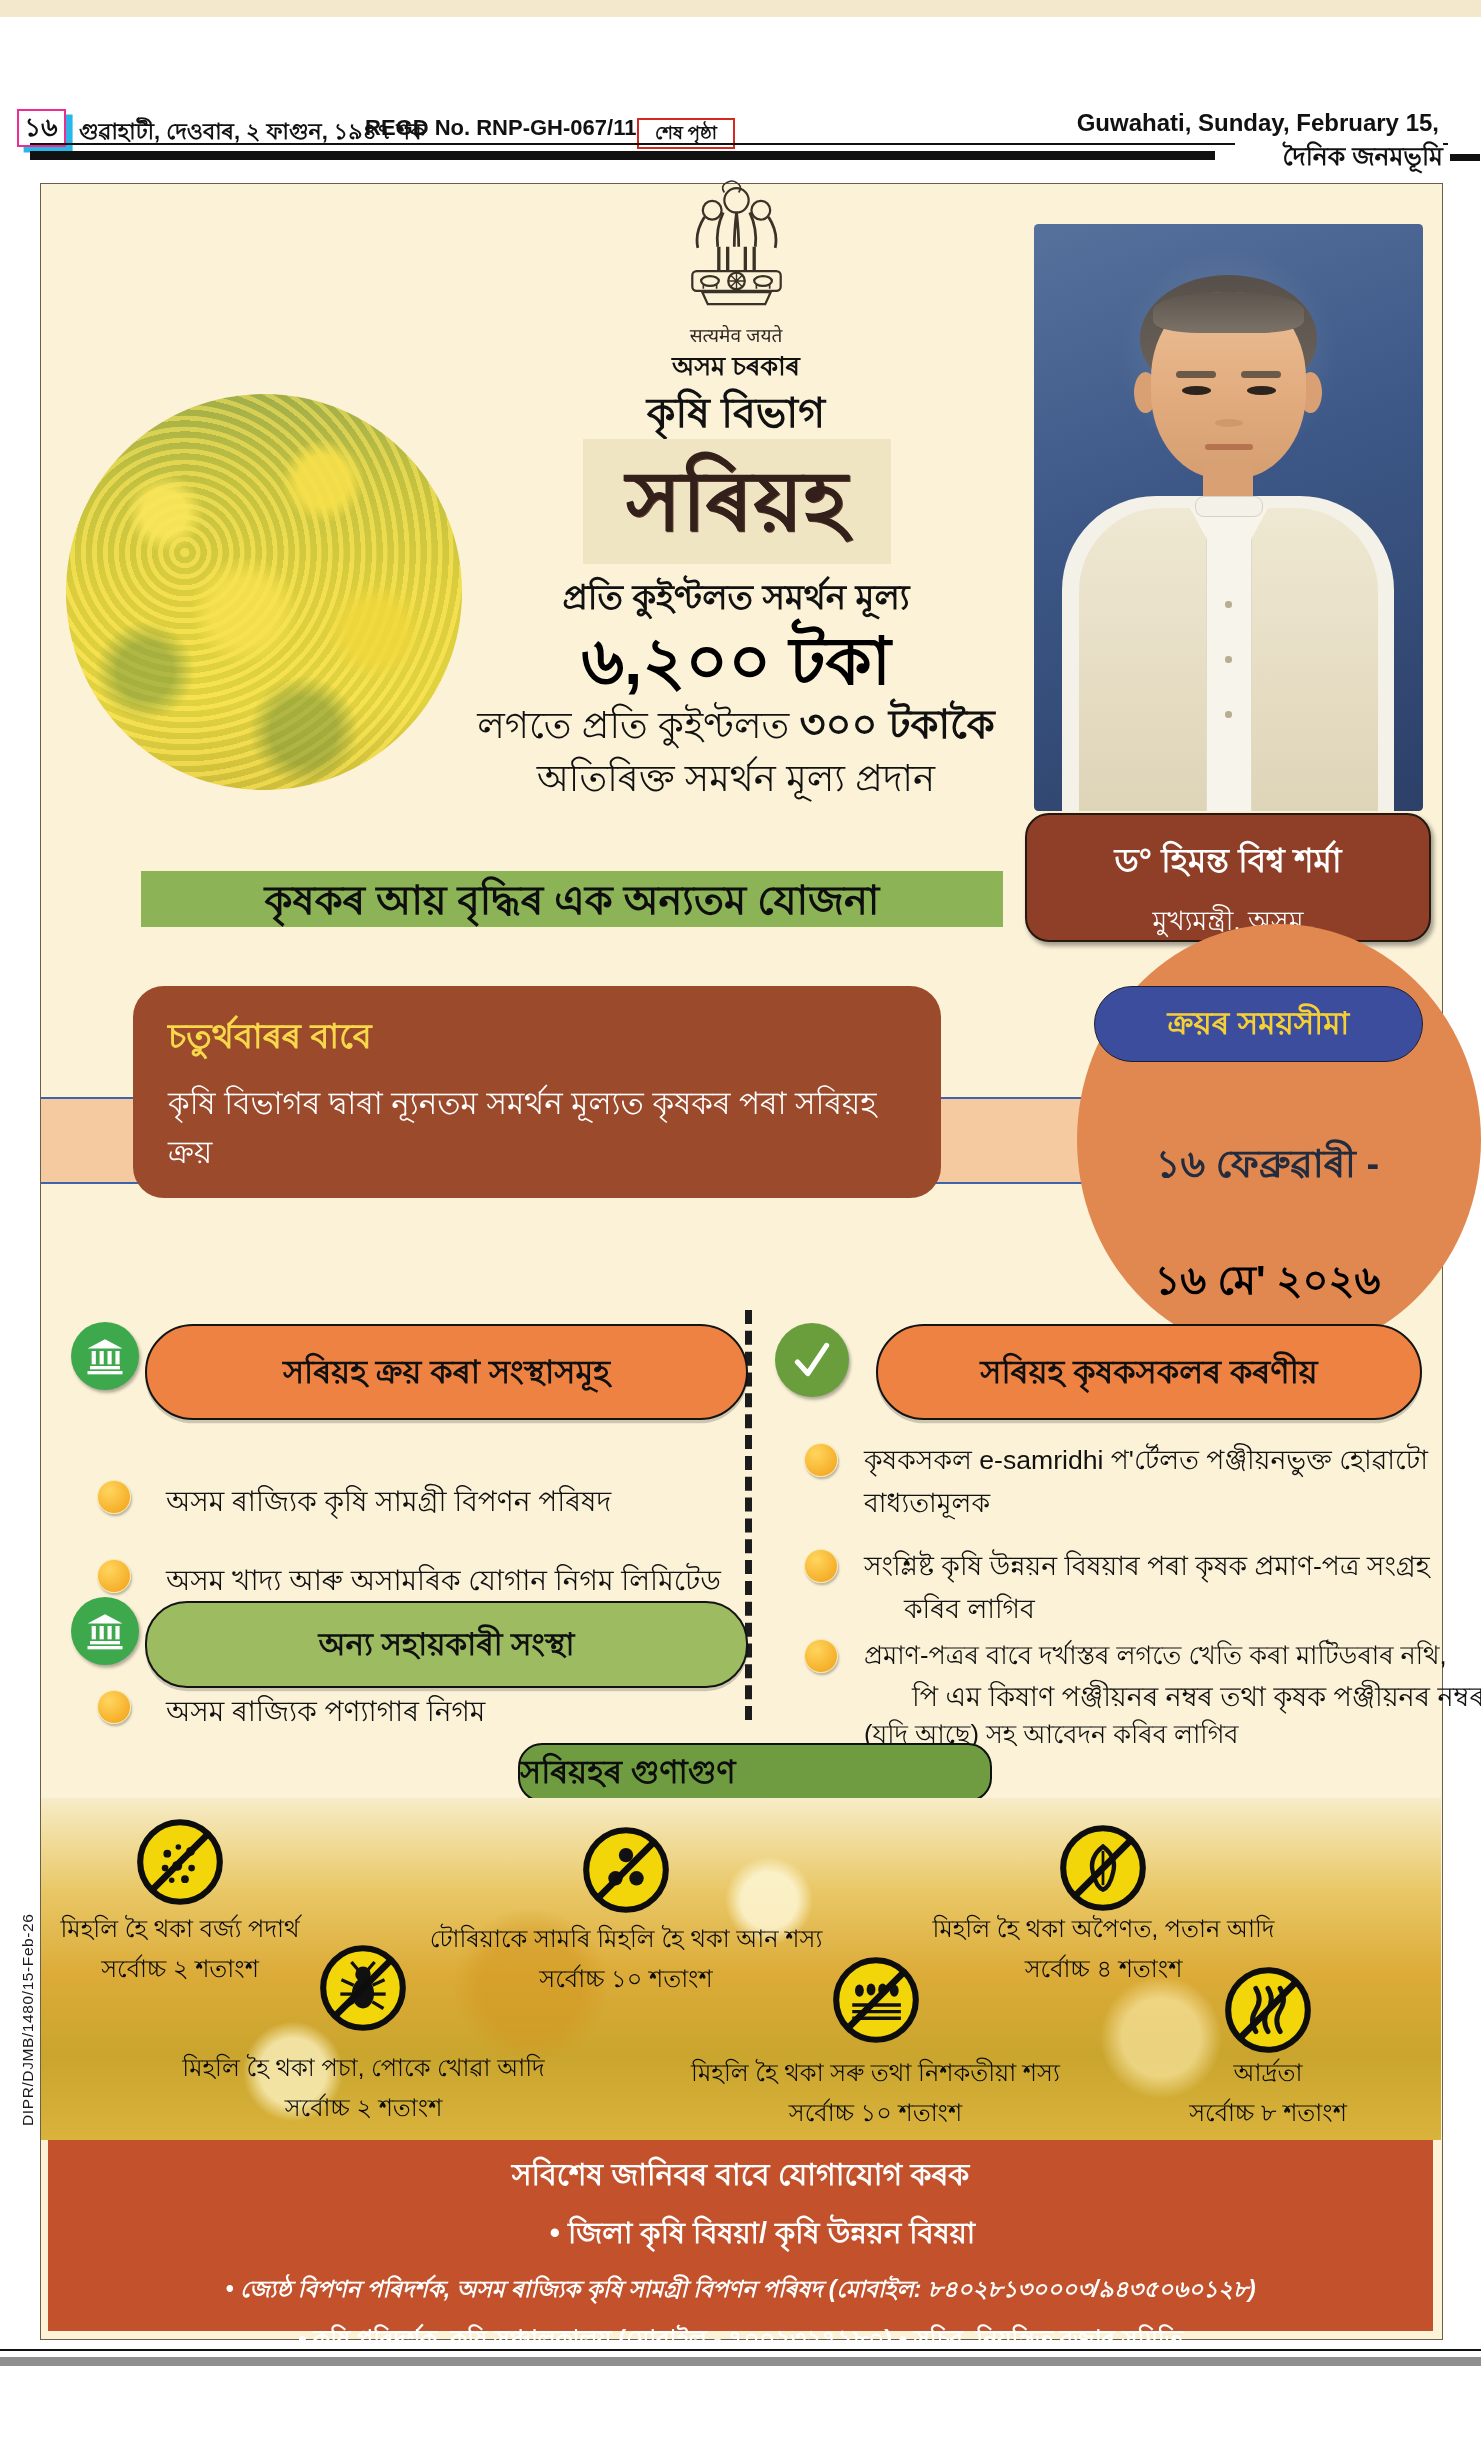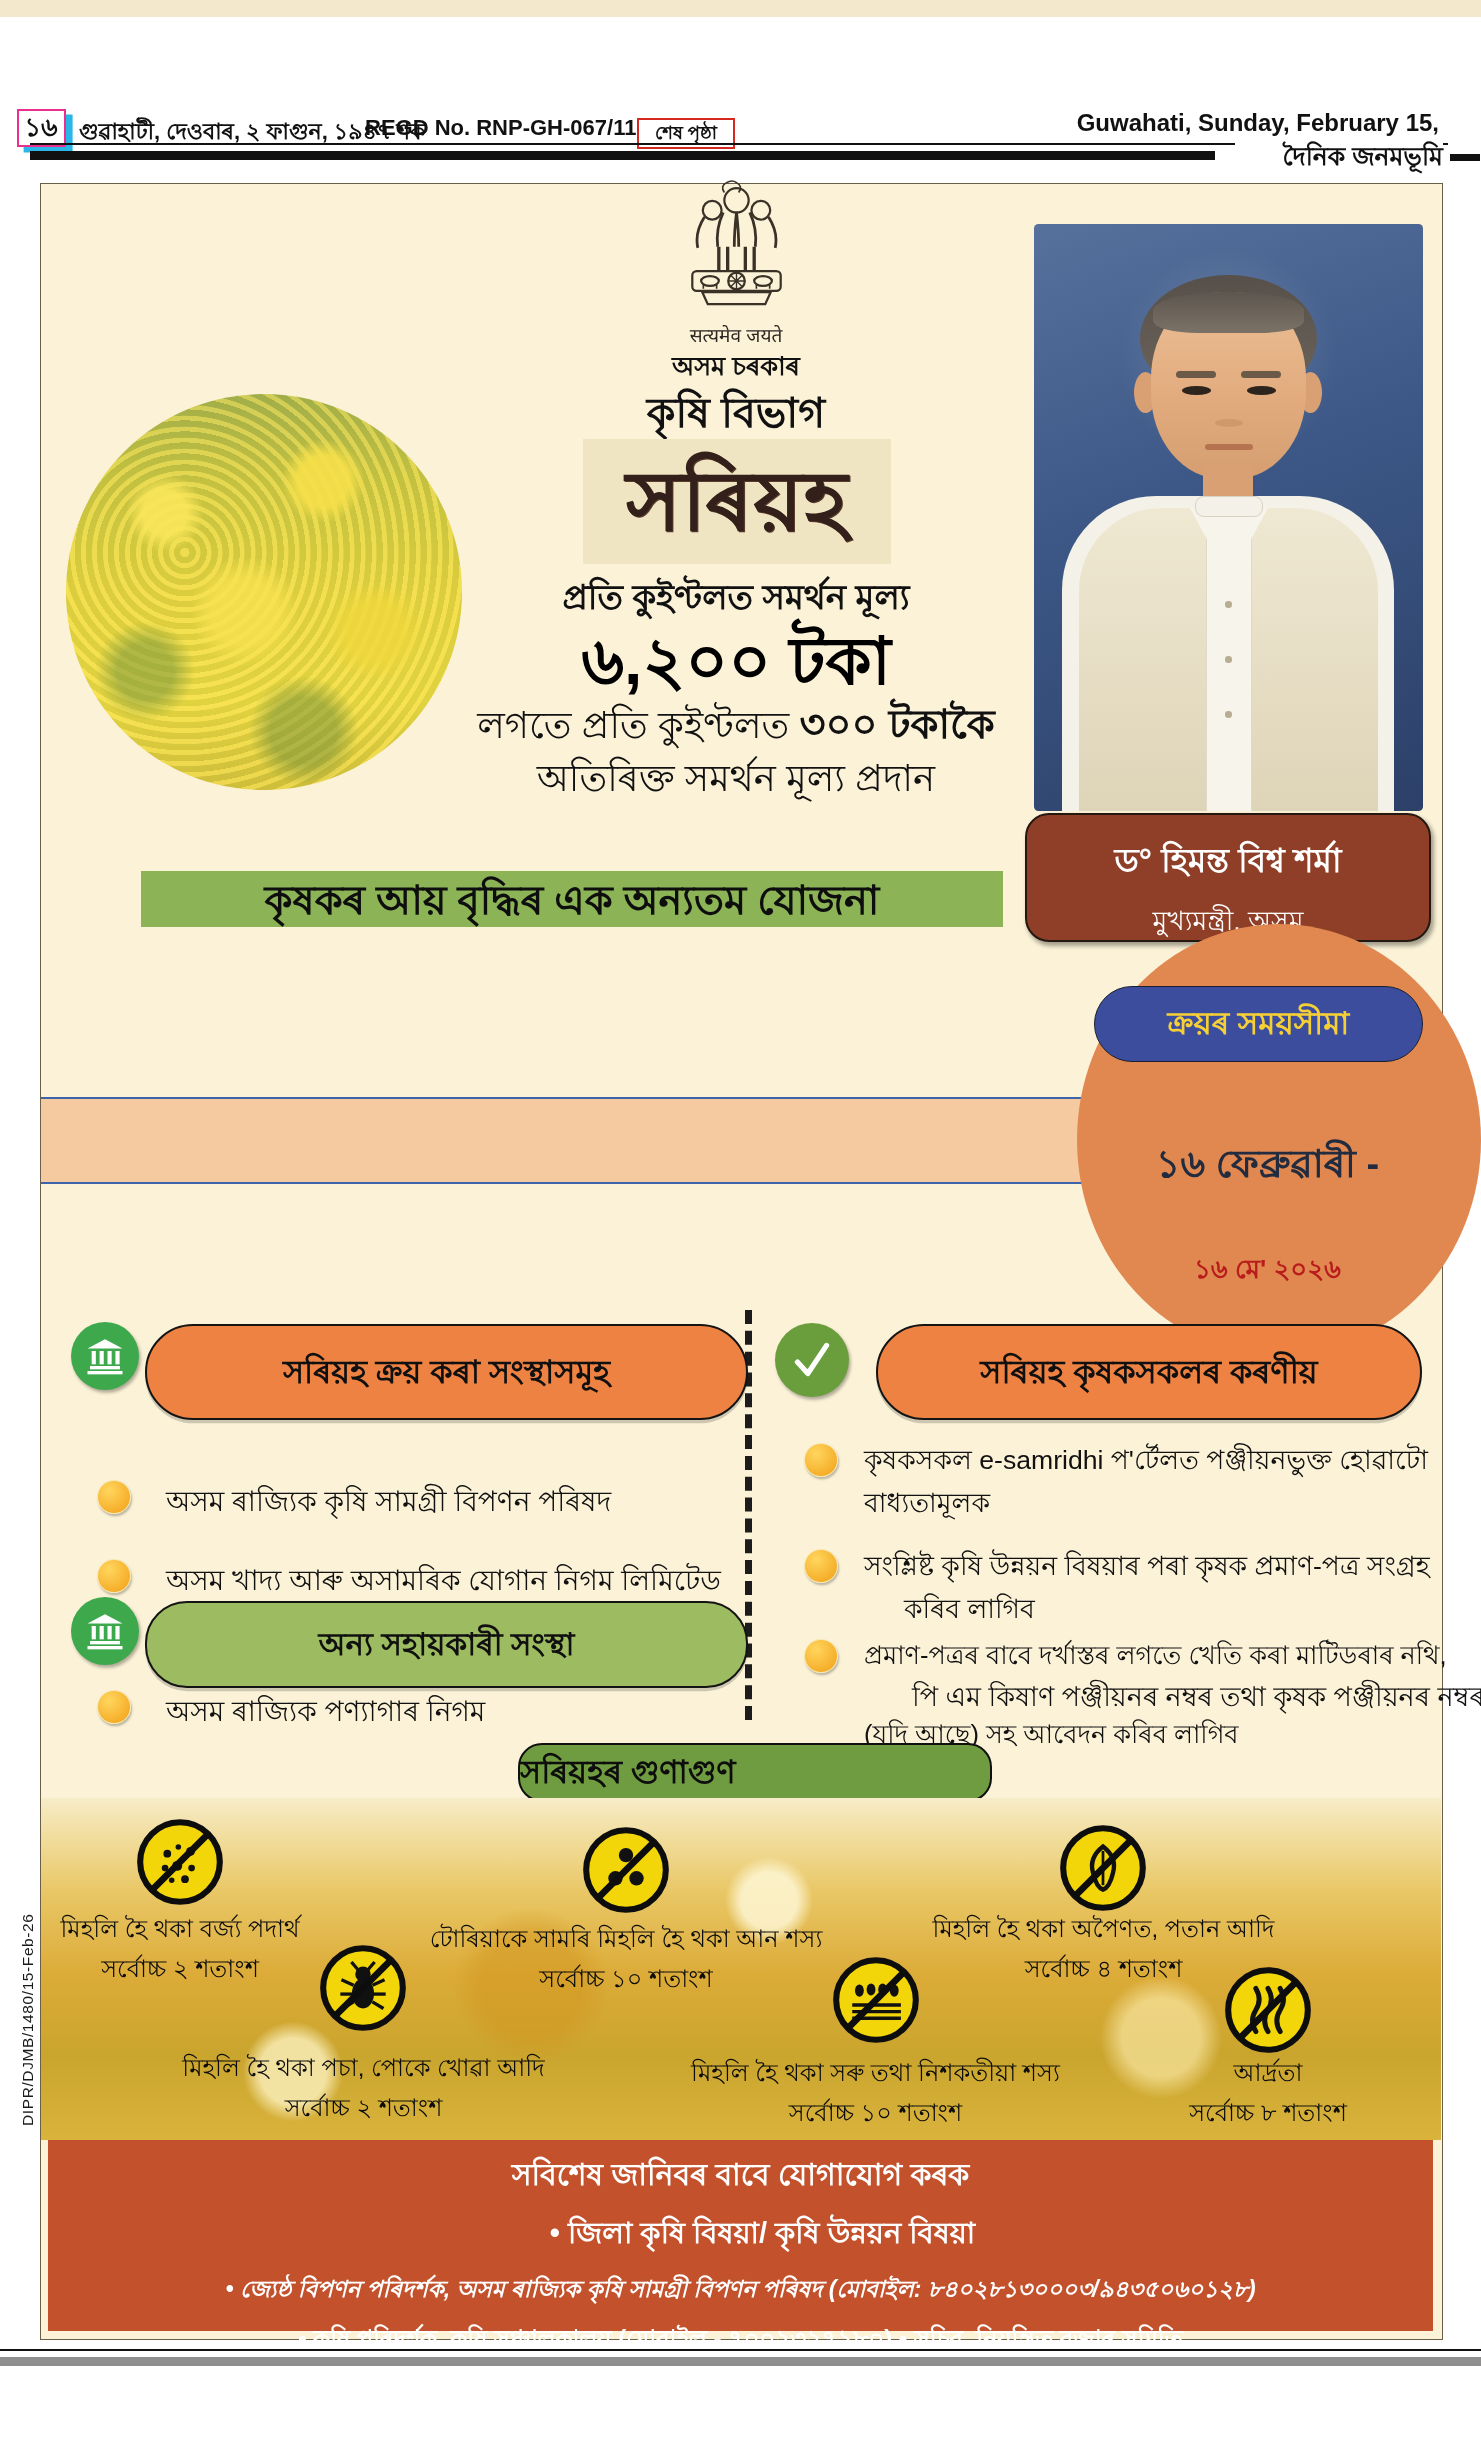--- a/index.html
+++ b/index.html
@@ -140,24 +140,28 @@
   <div class="abs ctr" style="left:332px;top:749px;width:808px;font-size:37px;">অতিৰিক্ত সমৰ্থন মূল্য প্ৰদান</div>
 
   <div class="abs cmplate ctr" style="left:1025px;top:813px;width:402px;height:125px;">
     <div class="bold" style="margin-top:20px;font-size:33px;">ড° হিমন্ত বিশ্ব শৰ্মা</div>
     <div style="margin-top:10px;font-size:26.6px;">মুখ্যমন্ত্ৰী, অসম</div>
   </div>
 
   <div class="abs greenbanner ctr bold" style="left:141px;top:871px;width:862px;height:56px;font-size:40px;line-height:58px;color:#0e0e0e;">কৃষকৰ আয় বৃদ্ধিৰ এক অন্যতম যোজনা</div>
 
   <div class="abs peachband" style="left:41px;top:1097px;width:1400px;height:83px;"></div>
+  <div class="abs brownbox" style="left:133px;top:986px;width:808px;height:212px;">
+    <div class="bold" style="margin:24px 0 0 35px;font-size:34px;color:#f7d84b;">চতুৰ্থবাৰৰ বাবে</div>
+    <div style="margin:12px 0 0 35px;width:736px;font-size:31px;line-height:49px;color:#ffffff;">কৃষি বিভাগৰ দ্বাৰা ন্যূনতম সমৰ্থন মূল্যত কৃষকৰ পৰা সৰিয়হ ক্ৰয়</div>
+  </div>
   <div class="abs ellipse" style="left:1077px;top:924px;width:404px;height:432px;"></div>
   <div class="abs pill ctr bold" style="left:1094px;top:986px;width:327px;height:74px;font-size:31px;line-height:74px;">ক্ৰয়ৰ সময়সীমা</div>
   <div class="abs ctr bold" style="left:1107px;top:1134px;width:321px;font-size:38px;color:#232c3e;">১৬ ফেব্ৰুৱাৰী -</div>
-  <div class="abs ctr bold" style="left:1107px;top:1249px;width:321px;font-size:26px;color:#b91c1c;">১৬ মে' ২০২৬</div>
+  <div class="abs ctr bold" style="left:1107px;top:1249px;width:321px;font-size:40px;color:#000000;">১৬ মে' ২০২৬</div>
 
   <div class="abs dashed-div" style="left:745px;top:1310px;height:410px;width:0;"></div>
 
   <div class="abs iconcirc" style="left:71px;top:1322px;width:68px;height:68px;background:#3da84c;box-shadow:1.7px 2.8px 3.3px rgba(0,0,0,.3);">
     <svg width="40" height="40" viewBox="0 0 48 48" style="margin:14px;" fill="#fff">
       <polygon points="24,4 45,15 3,15"></polygon>
         <rect x="8" y="18" width="5" height="16"></rect>
         <rect x="17.5" y="18" width="5" height="16"></rect>
         <rect x="27" y="18" width="5" height="16"></rect>
         <rect x="36.5" y="18" width="5" height="16"></rect>

